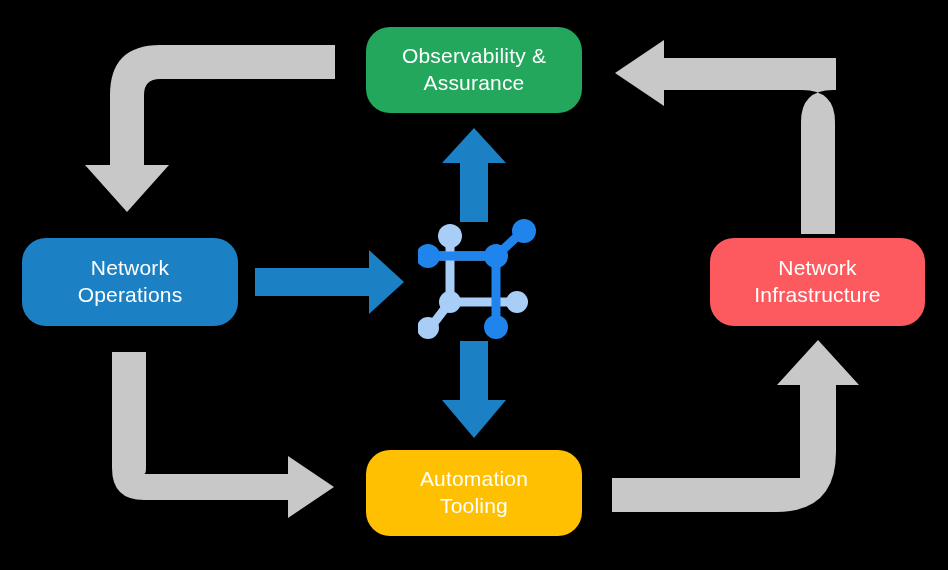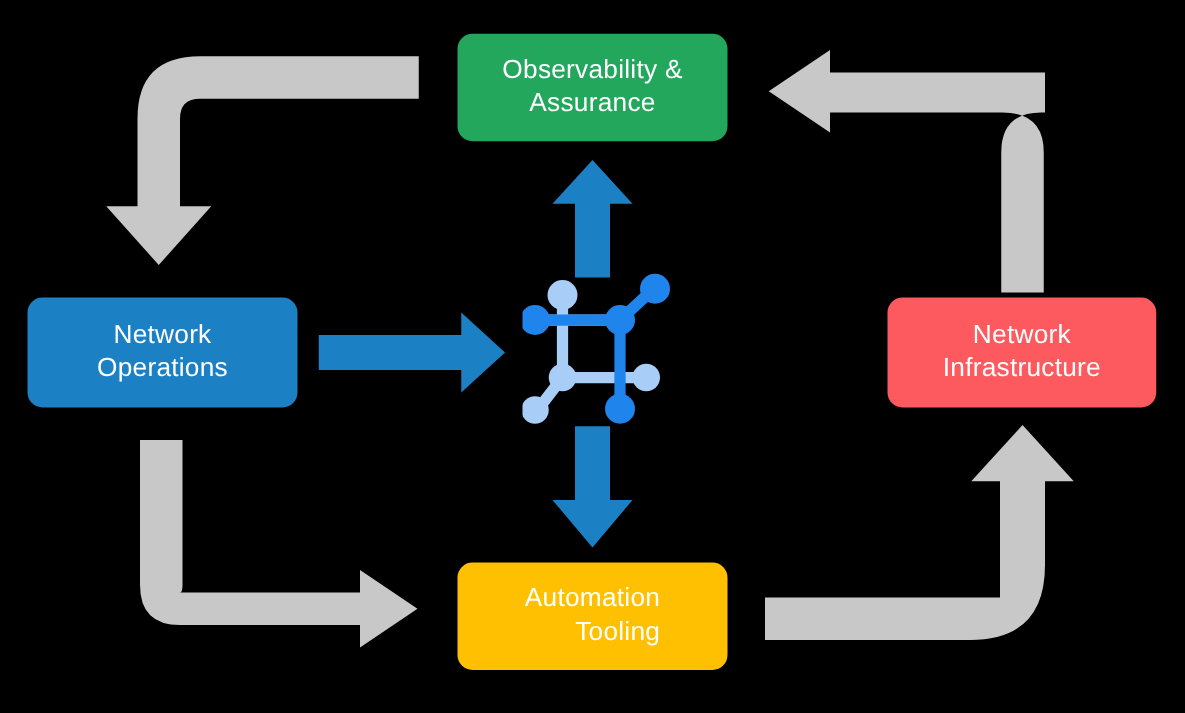--- a/index.html
+++ b/index.html
@@ -12,21 +12,21 @@
   }
   #canvas {
     position: relative;
     width: 948px;
     height: 570px;
     background: #000000;
     overflow: hidden;
   }
   .node-box {
     position: absolute;
-    border-radius: 12px;
+    border-radius: 24px;
     display: flex;
     align-items: center;
     justify-content: center;
     text-align: center;
     color: #ffffff;
     font-size: 21px;
     line-height: 1.28;
     font-weight: 400;
     letter-spacing: 0.2px;
     box-sizing: border-box;
@@ -36,21 +36,21 @@
   #box-observability {
     left: 366px;  top: 27px;  width: 216px; height: 86px;
   }
   #box-operations {
     left: 22px;   top: 238px; width: 216px; height: 88px;
   }
   #box-infrastructure {
     left: 710px;  top: 238px; width: 215px; height: 88px;
   }
   #box-automation {
-    left: 366px;  top: 450px; width: 216px; height: 86px; text-align: right;
+    left: 366px;  top: 450px; width: 216px; height: 86px;
   }
   .svg-layer {
     position: absolute;
     left: 0; top: 0;
     width: 948px;
     height: 570px;
     pointer-events: none;
   }
   .center-icon {
     position: absolute;

